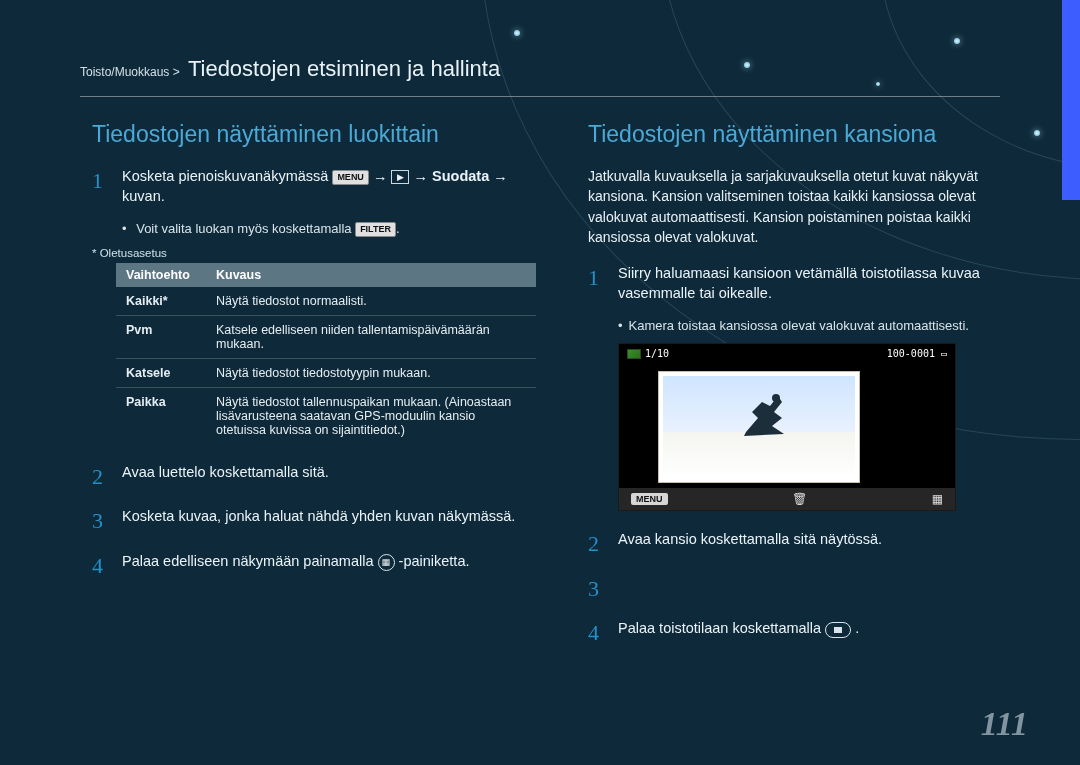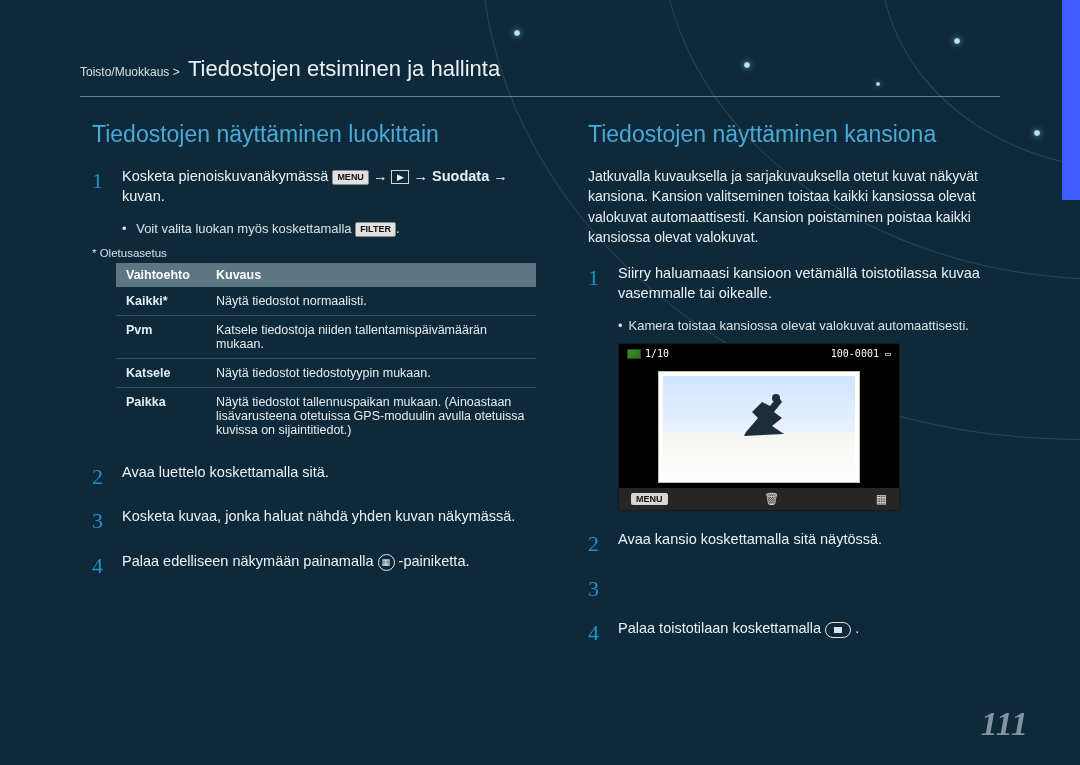--- a/index.html
+++ b/index.html
@@ -55,21 +55,21 @@
   table.opts th { background:#5c7683; text-align:left; padding:5px 10px; font-weight:600; color:#fff;}
   table.opts td { padding:7px 10px; border-bottom:1px solid rgba(255,255,255,.18); vertical-align:top; color:#e5edf1;}
   table.opts td.k { font-weight:700; width:90px;}
   table.opts tr:last-child td { border-bottom:none;}
 
   .ringbtn { display:inline-flex; width:17px; height:17px; border:1.5px solid #d9e4ea; border-radius:50%; align-items:center; justify-content:center; vertical-align:middle; font-size:9px;}
   .roundrect { display:inline-flex; align-items:center; justify-content:center; min-width:26px; height:16px; border:1.5px solid #d9e4ea; border-radius:8px; vertical-align:middle;}
   .roundrect .sq { width:8px; height:6px; background:#d9e4ea;}
 
   
-  .preview { width:282px; height:168px; background:#000; margin:8px 0 18px 30px; position:relative; border:1px solid #1a1a1a; }
+  .preview { width:338px; height:168px; background:#000; margin:8px 0 18px 30px; position:relative; border:1px solid #1a1a1a; }
   .preview .topbar { position:absolute; top:4px; left:8px; right:8px; display:flex; justify-content:space-between; font-size:10px; color:#fff; font-family: monospace;}
   .preview .topbar .picicon { display:inline-block; width:14px;height:10px;background:linear-gradient(135deg,#3a8f2a,#2d6e1f);margin-right:4px;vertical-align:middle;border:1px solid #244d17;}
   .preview .photo { position:absolute; left:40px; top:28px; width:200px; height:110px; background:#fff4e0; border:4px solid #fff; box-shadow:0 0 0 1px #c6bfa8;}
   .preview .sky { position:absolute; inset:0; background:linear-gradient(#cfe5ff 0%, #e9f1ff 55%, #f4f4f0 55%, #ffffff 100%);}
   .preview .boarder { position:absolute; left:74px; top:12px; width:62px; height:50px; }
   .preview .bottombar { position:absolute; bottom:0; left:0; right:0; height:22px; background:#262626; display:flex; align-items:center; justify-content:space-between; padding:0 12px;}
   .preview .bottombar .menu { background:#d6d6d6; color:#111; font-size:9px; font-weight:700; padding:1px 5px; border-radius:2px;}
   .preview .bottombar .micon { color:#ddd; font-size:12px;}
 
   .pagenum { position:absolute; right:52px; bottom:22px; font-size:34px; font-style:italic; color:#8294a0; font-family: Georgia, "Times New Roman", serif; font-weight:700;}
@@ -121,29 +121,29 @@
           <tr>
         <th>Vaihtoehto</th>
         <th>Kuvaus</th>
       </tr>
       <tr>
         <td class="k">Kaikki*</td>
         <td>Näytä tiedostot normaalisti.</td>
       </tr>
       <tr>
         <td class="k">Pvm</td>
-        <td>Katsele tiedostoja niiden tallentamispäivämäärän mukaan.</td>
+        <td>Katsele edelliseen niiden tallentamispäivämäärän mukaan.</td>
       </tr>
       <tr>
         <td class="k">Katsele</td>
         <td>Näytä tiedostot tiedostotyypin mukaan.</td>
       </tr>
       <tr>
         <td class="k">Paikka</td>
-        <td>Näytä tiedostot tallennuspaikan mukaan. (Ainoastaan lisävarusteena otetuissa GPS-moduulin avulla otetuissa kuvissa on sijaintitiedot.)</td>
+        <td>Näytä tiedostot tallennuspaikan mukaan. (Ainoastaan lisävarusteena saatavan GPS-moduulin kansio otetuissa kuvissa on sijaintitiedot.)</td>
       </tr>
     </tbody>
       </table>
 
     <div class="step">
       <div class="stepnum">2</div>
       <div>Avaa luettelo koskettamalla sitä.</div>
     </div>
     <div class="step">
       <div class="stepnum">3</div>

